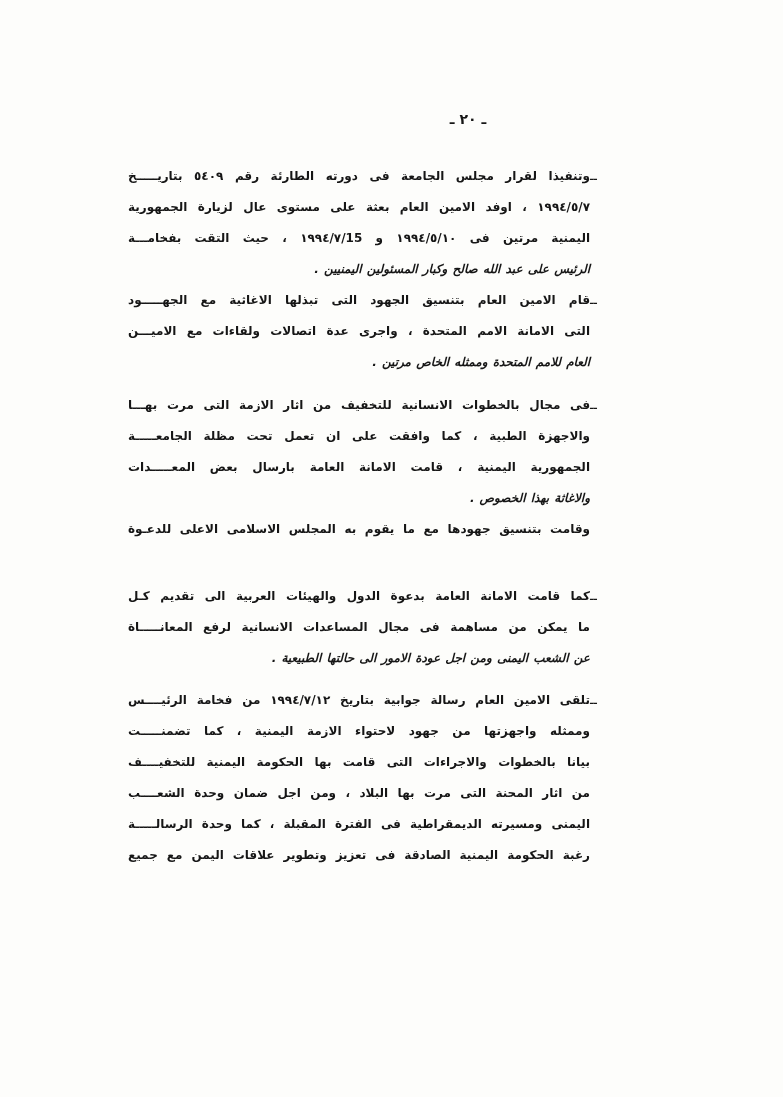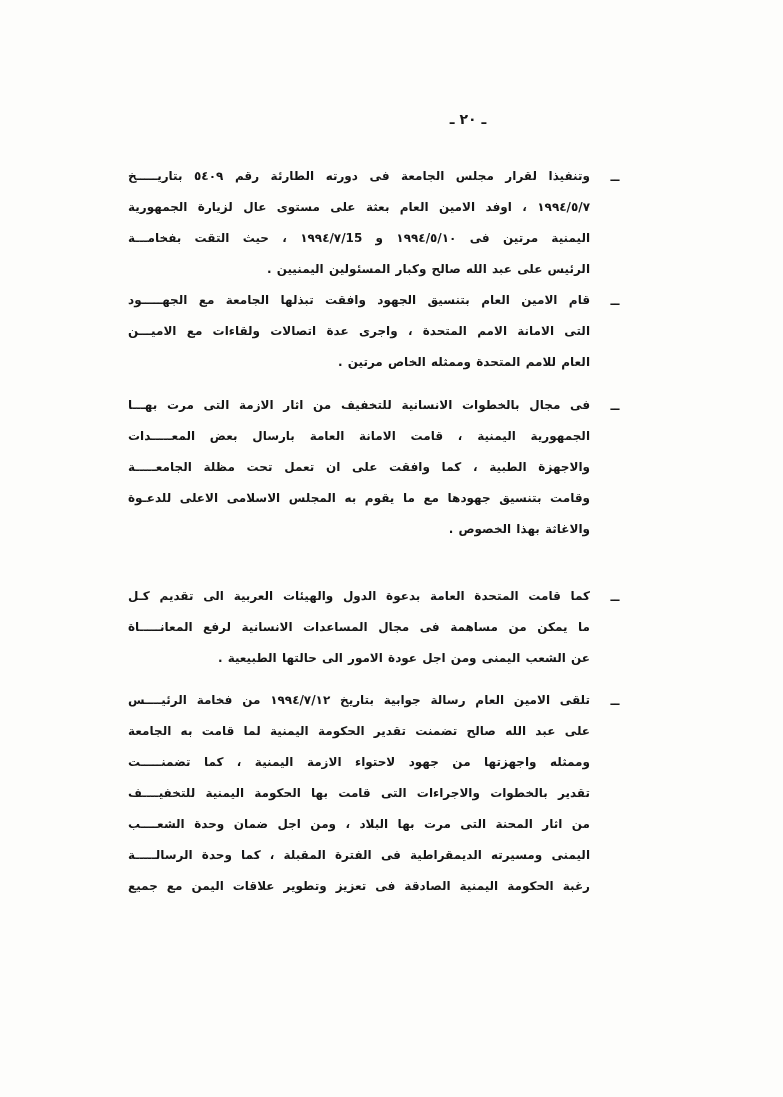--- a/index.html
+++ b/index.html
@@ -31,86 +31,86 @@
     position: absolute;
     right: 143px;
     left: 128px;
     display: flex;
     direction: rtl;
     align-items: flex-start;
   }
   .bullet {
     flex: 0 0 50px;
     width: 50px;
-    text-align: center;
-    font-size: 13px;
+    text-align: left;
+    font-size: 10px;
     line-height: 31px;
   }
   .lines { flex: 1 1 auto; min-width: 0; }
   .line {
     direction: rtl;
     unicode-bidi: plaintext;
     font-size: 12px;
     line-height: 31px;
     text-align: justify;
     text-align-last: justify;
     word-spacing: 1px;
   }
   .line.last {
     text-align: right;
     text-align-last: right;
+    font-style: italic;
   }
 </style>
 </head>
 <body>
 
 <div class="page">
   <div class="page-number">ـ ٢٠ ـ</div>
   <div id="paragraph-list">
       <div class="para" style="top: 161px;">
         <span class="bullet">ــ</span>
         <div class="lines">
           <div class="line">وتنفيذا لقرار مجلس الجامعة فى دورته الطارئة رقم ٥٤٠٩ بتاريـــــخ</div>
           <div class="line">١٩٩٤/٥/٧ ، اوفد الامين العام بعثة على مستوى عال لزيارة الجمهورية</div>
           <div class="line">اليمنية مرتين فى ١٩٩٤/٥/١٠ و ١٩٩٤/٧/15 ، حيث التقت بفخامـــة</div>
           <div class="line last">الرئيس على عبد الله صالح وكبار المسئولين اليمنيين .</div>
         </div>
       </div>
       <div class="para" style="top: 285px;">
         <span class="bullet">ــ</span>
         <div class="lines">
-          <div class="line">قام الامين العام بتنسيق الجهود وافقت تبذلها الجامعة مع الجهـــــود</div>
+          <div class="line">قام الامين العام بتنسيق الجهود التى تبذلها الاغاثية مع الجهـــــود</div>
           <div class="line">التى الامانة الامم المتحدة ، واجرى عدة اتصالات ولقاءات مع الاميـــن</div>
           <div class="line last">العام للامم المتحدة وممثله الخاص مرتين .</div>
         </div>
       </div>
       <div class="para" style="top: 390px;">
         <span class="bullet">ــ</span>
         <div class="lines">
           <div class="line">فى مجال بالخطوات الانسانية للتخفيف من اثار الازمة التى مرت بهـــا</div>
+          <div class="line">والاجهزة الطبية ، كما وافقت على ان تعمل تحت مظلة الجامعـــــة</div>
           <div class="line">الجمهورية اليمنية ، قامت الامانة العامة بارسال بعض المعـــــدات</div>
-          <div class="line">والاجهزة الطبية ، كما وافقت على ان تعمل تحت مظلة الجامعـــــة</div>
+          <div class="line last">والاغاثة بهذا الخصوص .</div>
           <div class="line">وقامت بتنسيق جهودها مع ما يقوم به المجلس الاسلامى الاعلى للدعـوة</div>
-          <div class="line last">والاغاثة بهذا الخصوص .</div>
         </div>
       </div>
       <div class="para" style="top: 581px;">
         <span class="bullet">ــ</span>
         <div class="lines">
-          <div class="line">كما قامت المتحدة العامة بدعوة الدول والهيئات العربية الى تقديم كـل</div>
+          <div class="line">كما قامت الامانة العامة بدعوة الدول والهيئات العربية الى تقديم كـل</div>
           <div class="line">ما يمكن من مساهمة فى مجال المساعدات الانسانية لرفع المعانـــــاة</div>
           <div class="line last">عن الشعب اليمنى ومن اجل عودة الامور الى حالتها الطبيعية .</div>
         </div>
       </div>
       <div class="para" style="top: 685px;">
         <span class="bullet">ــ</span>
         <div class="lines">
           <div class="line">تلقى الامين العام رسالة جوابية بتاريخ ١٩٩٤/٧/١٢ من فخامة الرئيــــس</div>
-          <div class="line">على عبد الله صالح تضمنت تقدير الحكومة اليمنية لما قامت به الجامعة</div>
           <div class="line">وممثله واجهزتها من جهود لاحتواء الازمة اليمنية ، كما تضمنـــــت</div>
-          <div class="line">تقدير بالخطوات والاجراءات التى قامت بها الحكومة اليمنية للتخفيــــف</div>
+          <div class="line">بيانا بالخطوات والاجراءات التى قامت بها الحكومة اليمنية للتخفيــــف</div>
           <div class="line">من اثار المحنة التى مرت بها البلاد ، ومن اجل ضمان وحدة الشعــــب</div>
           <div class="line">اليمنى ومسيرته الديمقراطية فى الفترة المقبلة ، كما وحدة الرسالـــــة</div>
           <div class="line">رغبة الحكومة اليمنية الصادقة فى تعزيز وتطوير علاقات اليمن مع جميع</div>
         </div>
       </div>
     </div>
 </div>
 
 </body></html>

